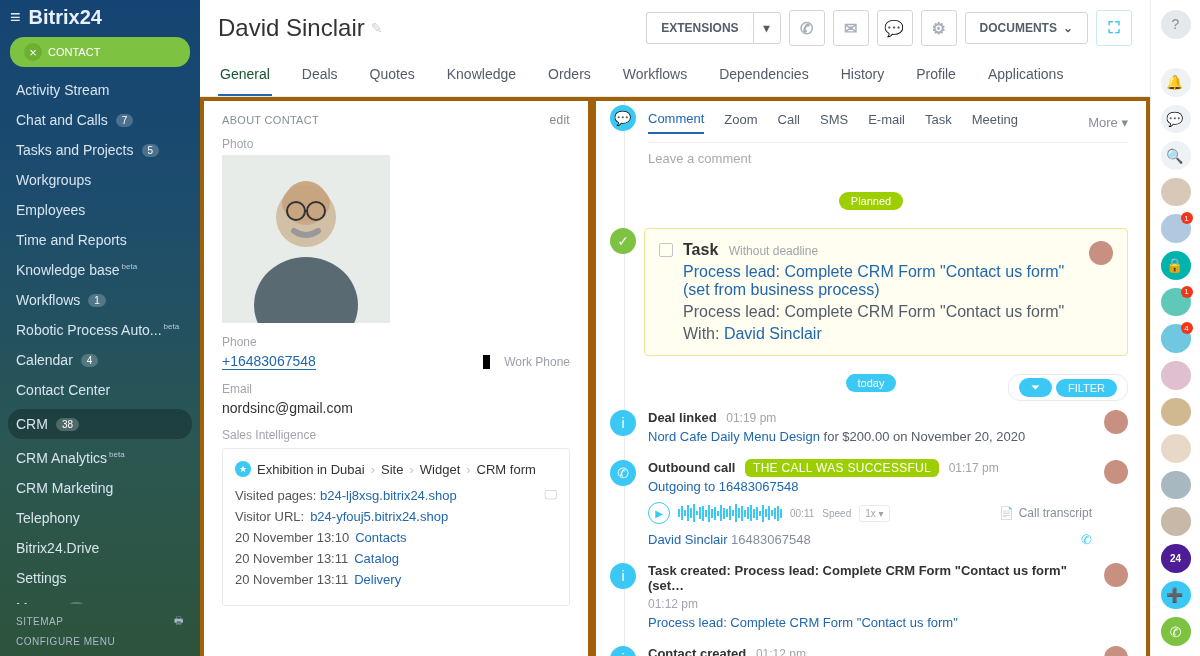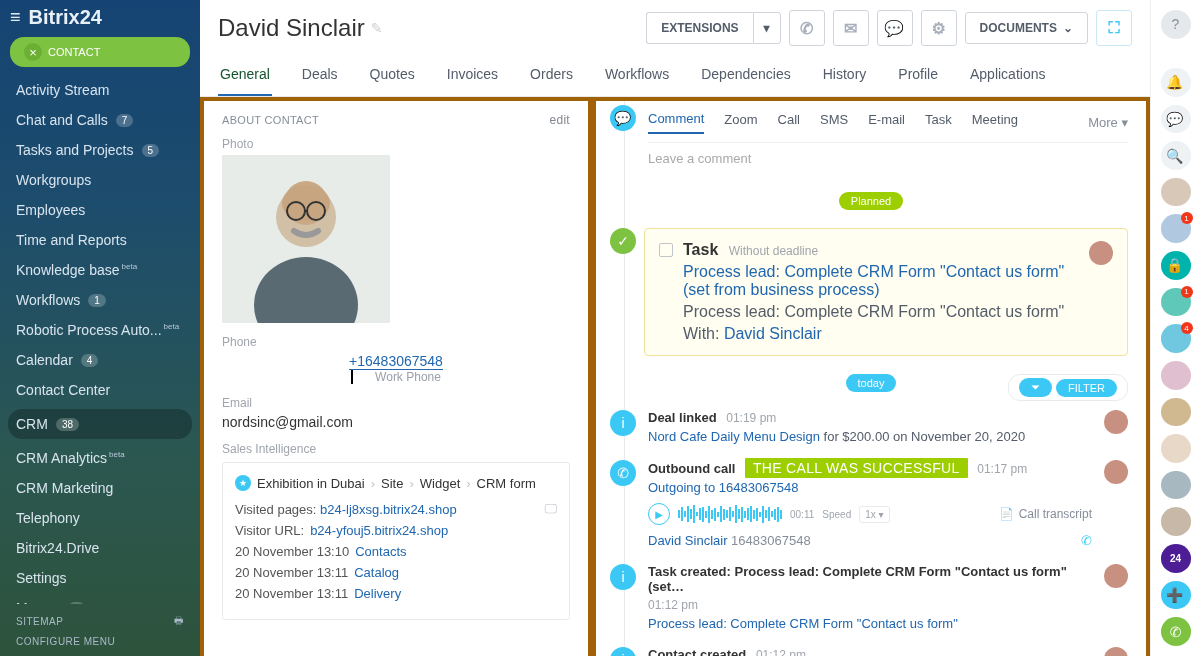--- a/index.html
+++ b/index.html
@@ -32,21 +32,21 @@
 .btn-split .btn:last-child { border-radius: 0 3px 3px 0; padding: 8px 10px; }
 .tabs { display: flex; border-bottom: 1px solid #e8eaed; padding: 0 18px; gap: 28px; }
 .tab { padding: 10px 2px 12px; font-size: 14px; color: #545c6a; cursor: pointer; border-bottom: 2px solid transparent; }
 .tab.active { color: #14532d; border-bottom-color: #2067b0; }
 .panels { flex: 1; display: flex; overflow: hidden; background: #a16207; }
 .panel-left { width: 384px; background: #fff; margin: 4px 0 0 4px; overflow-y: auto; padding: 0; }
 .panel-section { padding: 12px 18px; }
 .panel-section-header { display: flex; justify-content: space-between; align-items: center; font-size: 11px; color: #868e9a; letter-spacing: 0.3px; margin-bottom: 10px; }
 .panel-section-header .edit { color: #80868e; font-size: 12px; cursor: pointer; }
 .field-label { font-size: 12px; color: #a0a5ad; margin-bottom: 4px; }
-.field-value { font-size: 14px; color: #333; margin-bottom: 12px; flex-direction: column; }
+.field-value { font-size: 14px; color: #333; margin-bottom: 12px; }
 .field-value a { color: #2067b0; text-decoration: none; border-bottom: 1px solid #2067b0; }
 .photo-box { width: 168px; height: 168px; background: #e0e0e0; border-radius: 2px; overflow: hidden; margin-bottom: 12px; }
 .photo-svg { width: 100%; height: 100%; }
 .phone-row { display: flex; justify-content: space-between; align-items: center; }
 .phone-type { font-size: 12px; color: #9aa0aa; }
 .si-box { border: 1px solid #e8eaed; border-radius: 3px; padding: 12px; margin-top: 6px; }
 .si-breadcrumb { display: flex; align-items: center; gap: 6px; font-size: 13px; color: #333; margin-bottom: 10px; flex-wrap: wrap; }
 .si-breadcrumb .star { background: #3bc8f5; color: #fff; border-radius: 50%; width: 16px; height: 16px; display: inline-flex; align-items: center; justify-content: center; font-size: 9px; }
 .si-breadcrumb .chev { color: #c0c5cc; }
 .si-row { font-size: 13px; color: #555; margin-bottom: 6px; display: flex; gap: 6px; flex-wrap: wrap; }
@@ -72,21 +72,21 @@
 .entry-icon.task { background: #7ec242; }
 .entry-icon.comment { background: #3bc8f5; }
 .entry-body { flex: 1; font-size: 13px; }
 .entry-title { color: #333; font-weight: 600; display: inline; }
 .entry-time { color: #a0a5ad; font-size: 12px; margin-left: 6px; }
 .entry-text { color: #535c69; margin-top: 4px; }
 .entry-text a { color: #2067b0; text-decoration: none; }
 .entry-avatar { width: 24px; height: 24px; border-radius: 50%; background: #d0d0d0; flex-shrink: 0; }
 .task-box { border: 1px solid #f2e39c; background: #fffef0; border-radius: 4px; padding: 12px 14px; margin-left: -4px; flex: 1; display: flex; gap: 10px; }
 .task-checkbox { width: 14px; height: 14px; border: 1px solid #c0c5cc; border-radius: 2px; margin-top: 2px; }
-.call-pill { background: #9dcf00; color: #fff; font-size: 14px; padding: 2px 8px; border-radius: 1px; margin-left: 6px; letter-spacing: 0.3px; }
+.call-pill { background: #9dcf00; color: #fff; font-size: 12px; padding: 2px 8px; border-radius: 6px; margin-left: 6px; letter-spacing: 0.3px; }
 .audio-player { display: flex; align-items: center; gap: 8px; margin-top: 8px; }
 .play-btn { width: 22px; height: 22px; border: 1px solid #3bc8f5; border-radius: 50%; color: #3bc8f5; display: flex; align-items: center; justify-content: center; font-size: 10px; }
 .waveform { display: flex; align-items: center; gap: 1px; height: 20px; }
 .waveform b { width: 2px; background: #3bc8f5; display: block; }
 .audio-time { font-size: 10px; color: #a0a5ad; }
 .speed-btn { font-size: 10px; color: #a0a5ad; border: 1px solid #e8eaed; border-radius: 3px; padding: 2px 5px; }
 .transcript { font-size: 12px; color: #868e9a; display: flex; align-items: center; gap: 4px; margin-left: auto; }
 .call-contact-row { margin-top: 8px; font-size: 13px; display: flex; justify-content: space-between; align-items: center; }
 .call-contact-row a { color: #2067b0; text-decoration: none; }
 .call-contact-row .num { color: #868e9a; }
@@ -209,21 +209,21 @@
             <span>⌄</span>
           </button>
         <button class="btn btn-icon" style="color:#3bc8f5;border-color:#c8e8f5;">⛶</button>
       </div>
     </div>
 
     <div class="tabs" id="tabs">
         <div class="tab active">General</div>
         <div class="tab">Deals</div>
         <div class="tab">Quotes</div>
-        <div class="tab">Invoices</div>
+        <div class="tab">Knowledge</div>
         <div class="tab">Orders</div>
         <div class="tab">Workflows</div>
         <div class="tab">Dependencies</div>
         <div class="tab">History</div>
         <div class="tab">Profile</div>
         <div class="tab">Applications</div>
       </div>
 
     <div class="panels">
 
@@ -243,21 +243,21 @@
               <ellipse cx="84" cy="48" rx="24" ry="18" fill="#c8a581"></ellipse>
               <circle cx="74" cy="56" r="9" fill="none" stroke="#333" stroke-width="2"></circle>
               <circle cx="94" cy="56" r="9" fill="none" stroke="#333" stroke-width="2"></circle>
               <line x1="83" y1="56" x2="85" y2="56" stroke="#333" stroke-width="2"></line>
               <path d="M 72 76 Q 84 84 96 76" fill="none" stroke="#999" stroke-width="6" stroke-linecap="round"></path>
             </svg>
           </div>
           <div class="field-label">Phone</div>
           <div class="field-value phone-row">
             <a href="#">+16483067548</a>
-            <span class="phone-type" style="border-left:2px solid #000000;padding-left:22px;">Work Phone</span>
+            <span class="phone-type" style="border-left:7px solid #000000;padding-left:14px;">Work Phone</span>
           </div>
           <div class="field-label">Email</div>
           <div class="field-value">nordsinc@gmail.com</div>
           <div class="field-label">Sales Intelligence</div>
           <div class="si-box">
             <div class="si-breadcrumb" id="si-bc">
                 <span class="star">★</span>
                 <span>Exhibition in Dubai</span>
                 <span class="chev">›</span>
                 <span>Site</span>

